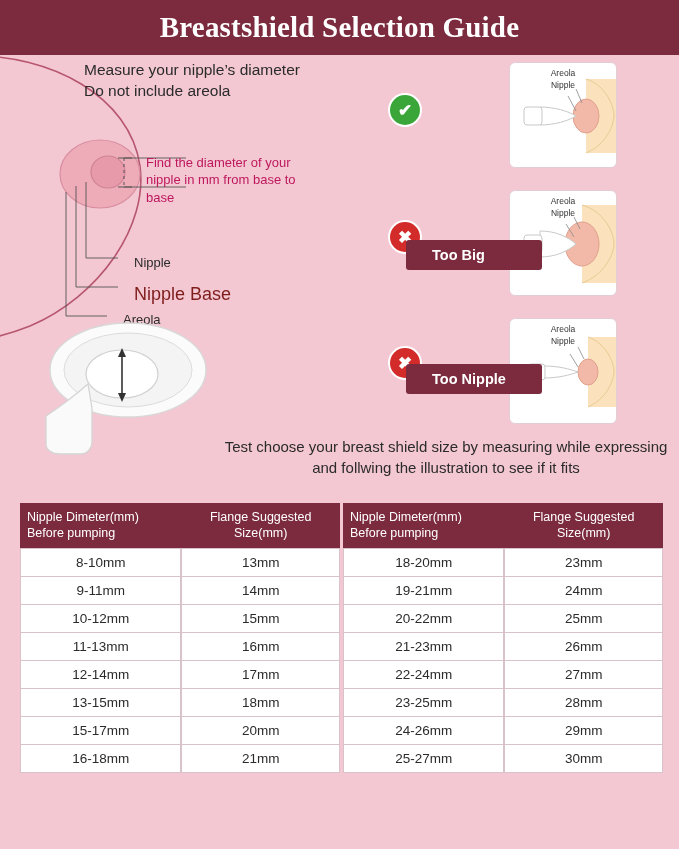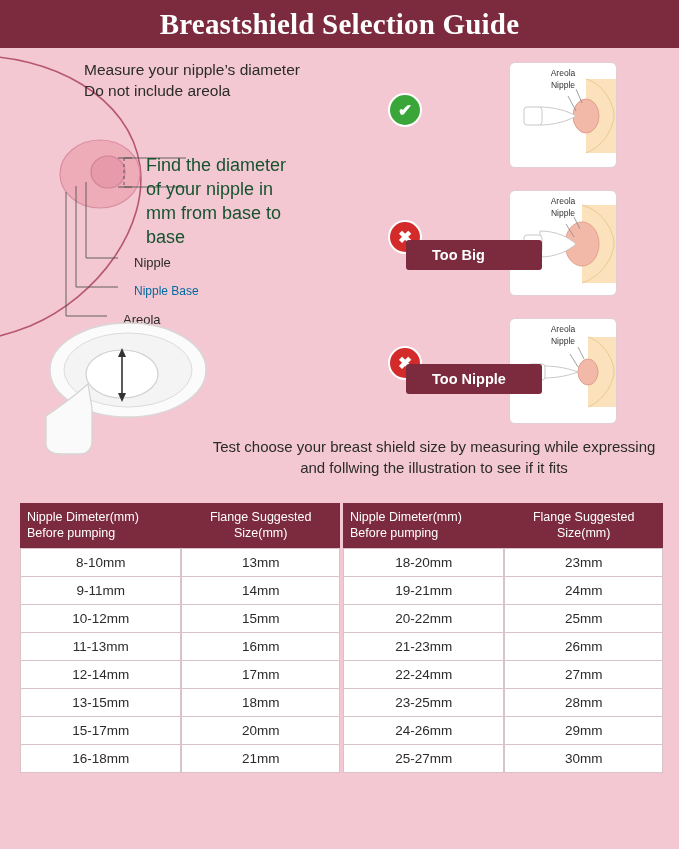--- a/index.html
+++ b/index.html
@@ -9,41 +9,41 @@
     font-family:"Liberation Sans", sans-serif;
     overflow:hidden;
     position:relative;
   }
   .page{
     position:absolute;left:0;top:0;width:679px;height:849px;
     background:#f3c8d2;
   }
   
   .header{
-    position:absolute;left:0;top:0;width:679px;height:48px;
+    position:absolute;left:0;top:0;width:679px;height:55px;
     background:#7c2a3e;
     display:flex;align-items:center;justify-content:center;
   }
   .header-title{
     color:#ffffff;font-size:29px;font-weight:bold;letter-spacing:.2px;
     font-family:"Liberation Serif", serif;
   }
   
   .measure-text{
     position:absolute;left:84px;top:60px;width:290px;
     font-size:15.5px;color:#2b2b2b;line-height:1.35;
   }
   
   .breast-svg{position:absolute;left:-10px;top:46px;}
   .callout-find{
     position:absolute;left:146px;top:154px;width:150px;
-    font-size:18px;color:#14532d;line-height:1.33;
+    font-size:13px;color:#be185d;line-height:1.33;
   }
   .lbl-nipple{position:absolute;left:134px;top:255px;font-size:13px;color:#2b2b2b;}
-  .lbl-nipple-base{position:absolute;left:134px;top:284px;font-size:12px;color:#0369a1;}
+  .lbl-nipple-base{position:absolute;left:134px;top:284px;font-size:18px;color:#7f1d1d;}
   .lbl-areola{position:absolute;left:123px;top:312px;font-size:13px;color:#2b2b2b;}
   
   .flange-wrap{position:absolute;left:18px;top:312px;width:210px;height:150px;}
   .internal-diameter{
     position:absolute;left:62px;top:366px;width:160px;
     font-size:19px;color:#3a3a3a;font-weight:bold;
     transform:rotate(-21deg);transform-origin:left top;
     font-family:"Liberation Serif", serif;
     line-height:1.15;
   }
@@ -68,21 +68,21 @@
     color:#fff;font-size:17px;font-weight:bold;
     box-shadow:0 0 0 2px #ffffff;
   }
   .mark.ok{background:#3aa63a;}
   .mark.no{background:#d32a2a;}
   .mark.m1{left:390px;top:95px;}
   .mark.m2{left:390px;top:222px;}
   .mark.m3{left:390px;top:348px;}
   
   .test-text{
-    position:absolute;left:208px;top:436px;width:452px;
+    position:absolute;left:220px;top:436px;width:452px;
     font-size:15px;color:#2b2b2b;line-height:1.42;text-align:center;
   }
   
   .tbl{position:absolute;border-collapse:separate;border-spacing:0;width:320px;}
   .tbl.left{left:20px;top:503px;}
   .tbl.right{left:343px;top:503px;}
   .tbl th{
     background:#7c2a3e;color:#fff;font-size:12.5px;font-weight:normal;
     padding:5px 6px;text-align:left;line-height:1.3;
     border:1px solid #7c2a3e;

